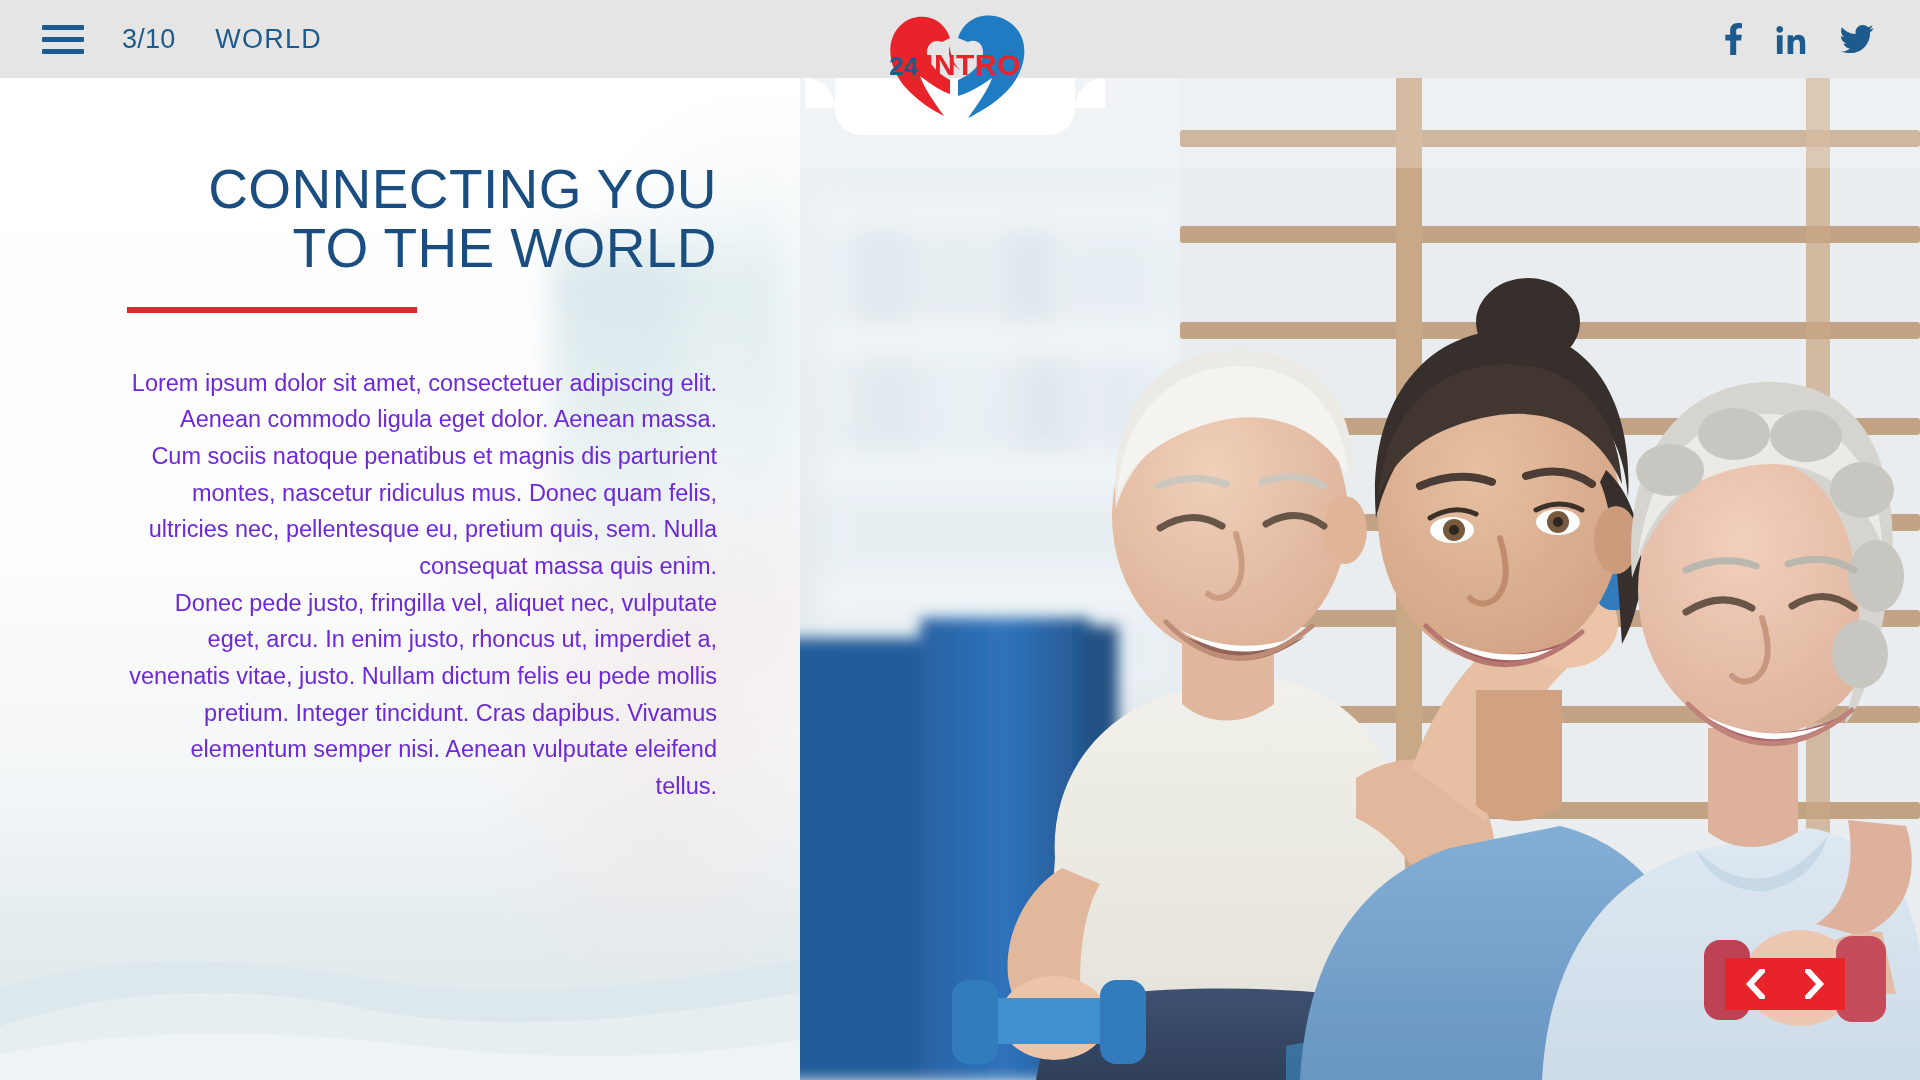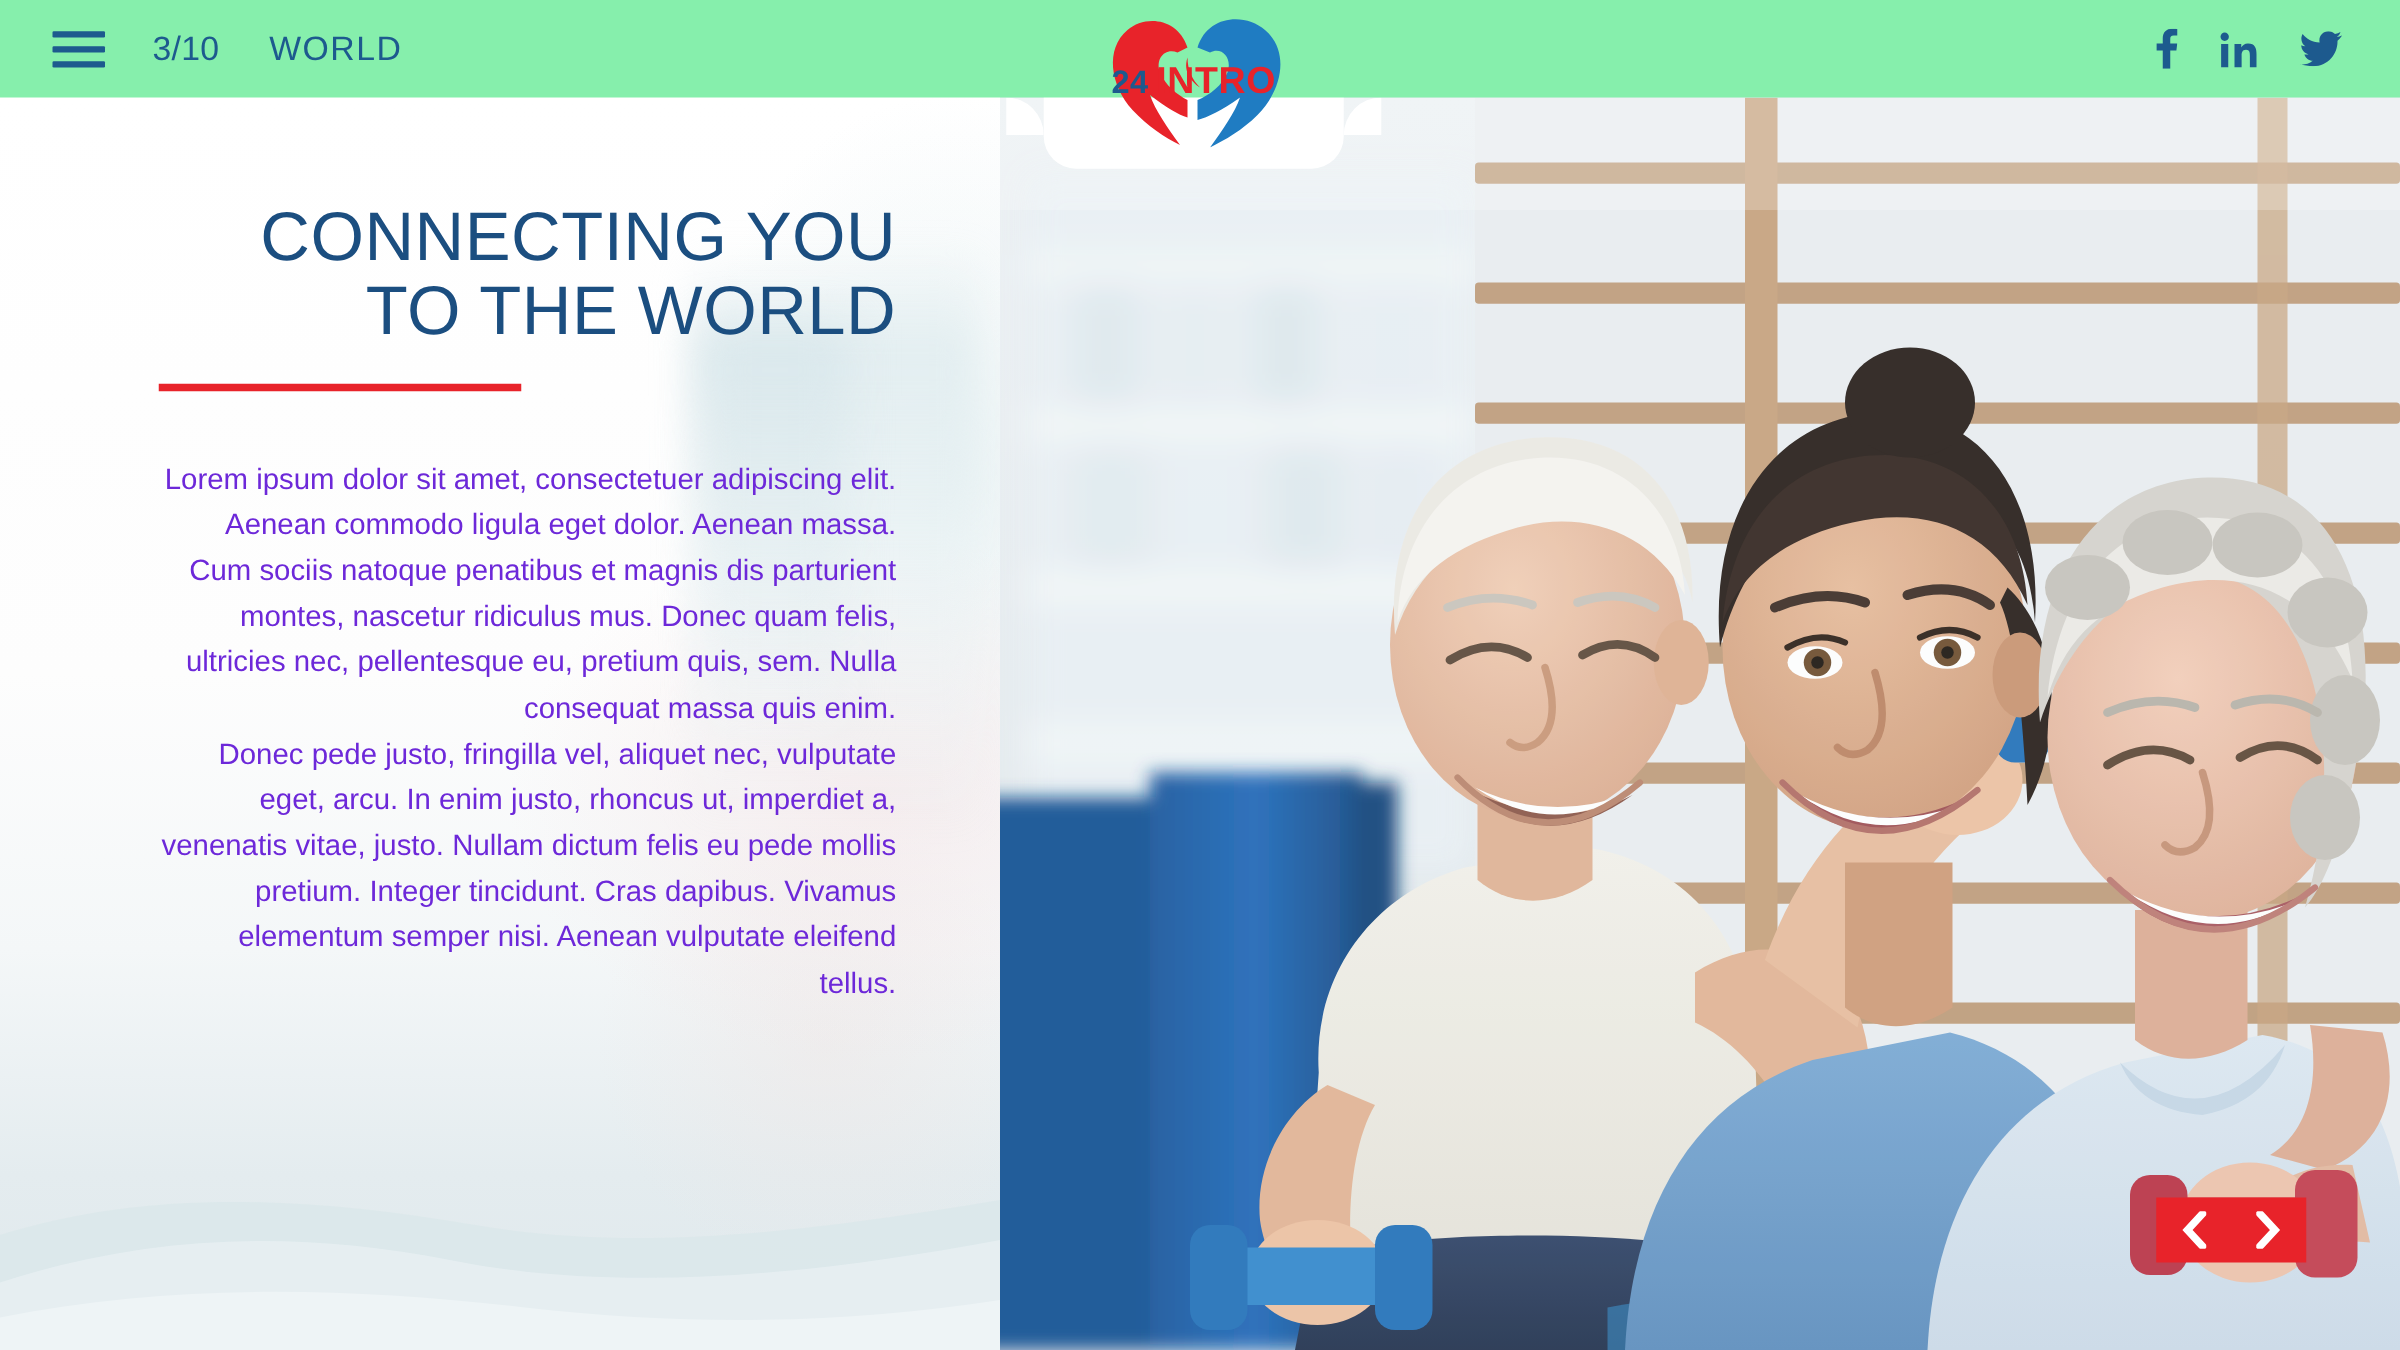--- a/index.html
+++ b/index.html
@@ -37,21 +37,21 @@
 
   
   .photo {
     position:absolute; left:800px; top:78px; width:1120px; height:1002px;
     overflow:hidden; background:#cdd9e2;
   }
 
   
   .header {
     position:absolute; left:0; top:0; width:1920px; height:78px;
-    background:#86efac; z-index:30;
+    background:#e5e5e5; z-index:30;
     display:flex; align-items:center;
   }
   .hamburger { margin-left:42px; width:42px; height:30px; display:flex; flex-direction:column; justify-content:center; gap:7px; cursor:pointer; }
   .hamburger span { display:block; height:5px; width:42px; background:#1d5a8e; border-radius:1px; }
   .slide-count { margin-left:38px; font-size:27px; color:#1d5a8e; letter-spacing:.2px; }
   .section-label { margin-left:40px; font-size:27px; color:#1d5a8e; letter-spacing:1.2px; }
   .socials { margin-left:auto; margin-right:46px; display:flex; align-items:center; gap:34px; }
   .socials svg { display:block; }
 
   

